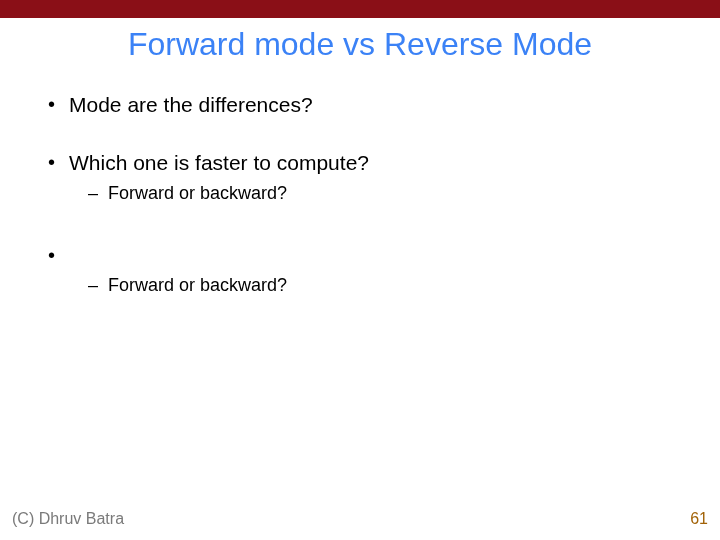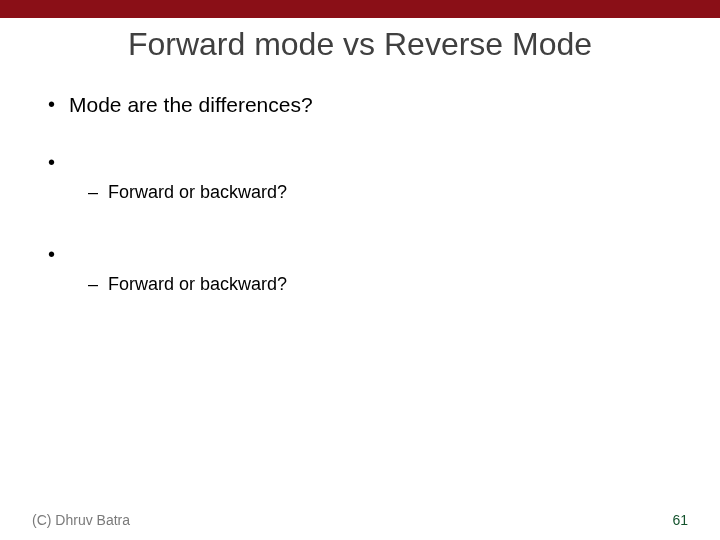--- a/index.html
+++ b/index.html
@@ -14,21 +14,21 @@
     .top-bar {
       width: 100%;
       height: 18px;
       background: #8a0f17;
     }
     .title {
       font-size: 32px;
       font-weight: normal;
       text-align: center;
       margin-top: 8px;
-      color: #404040;
+      color: #3b82f6;
     }
     .content {
       padding: 30px 48px 0 48px;
     }
     .bullet-l1 {
       font-size: 21px;
       margin-bottom: 34px;
       display: flex;
       align-items: flex-start;
     }
@@ -45,46 +45,47 @@
       align-items: flex-start;
     }
     .bullet-l2 .dash {
       margin-right: 10px;
     }
     .footer {
       position: absolute;
       bottom: 12px;
       left: 0;
       width: 100%;
-      padding: 0 32px;
+      padding: 0 12px;
       display: flex;
       justify-content: space-between;
-      font-size: 14px;
+      font-size: 16px;
       color: #7a7a7a;
     }
     .footer .page {
-      color: #14532d;
+      color: #a16207;
     }
   </style>
 </head>
 <body>
 
 <div class="top-bar"></div>
 
 <h1 class="title">Forward mode vs Reverse Mode</h1>
 
 <div class="content">
 
   <div class="bullet-l1">
     <span class="dot">•</span>
     <span>Mode are the differences?</span>
   </div>
 
   <div class="bullet-l1">
     <span class="dot">•</span>
+    <span>Which one is faster to compute?</span>
   </div>
   <div class="bullet-l2">
     <span class="dash">–</span>
     <span>Forward or backward?</span>
   </div>
 
   <div class="bullet-l1">
     <span class="dot">•</span>
   </div>
   <div class="bullet-l2">

